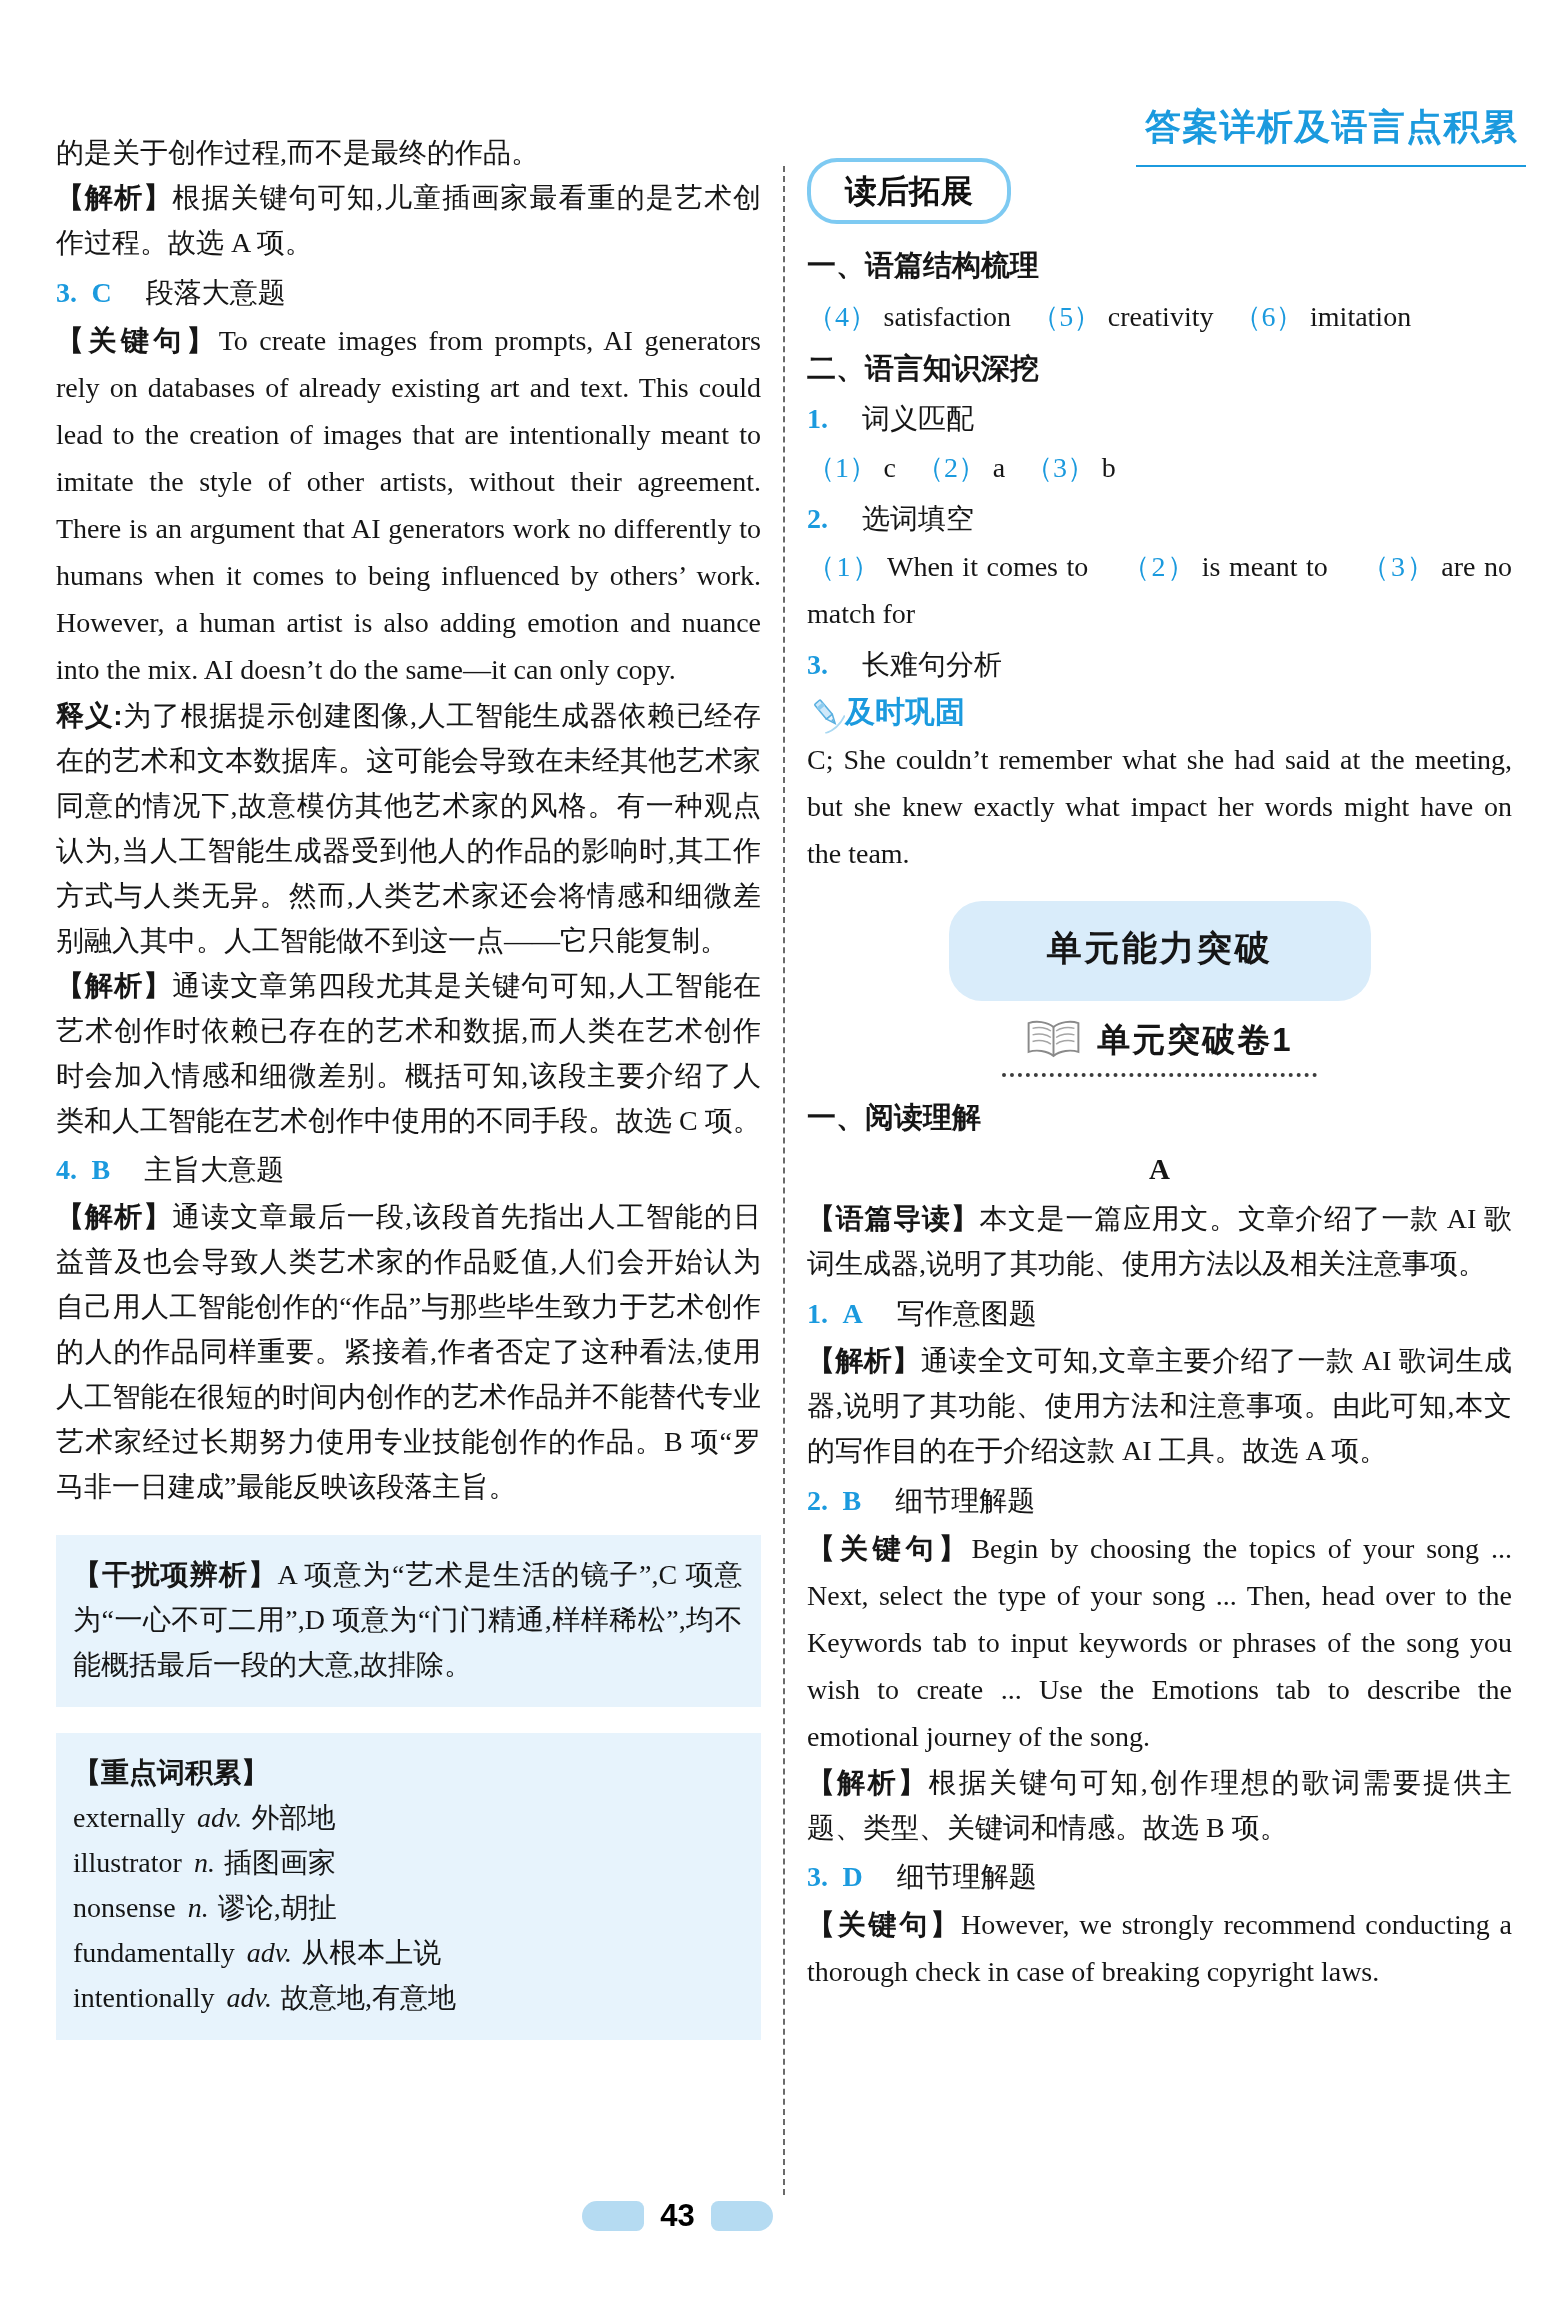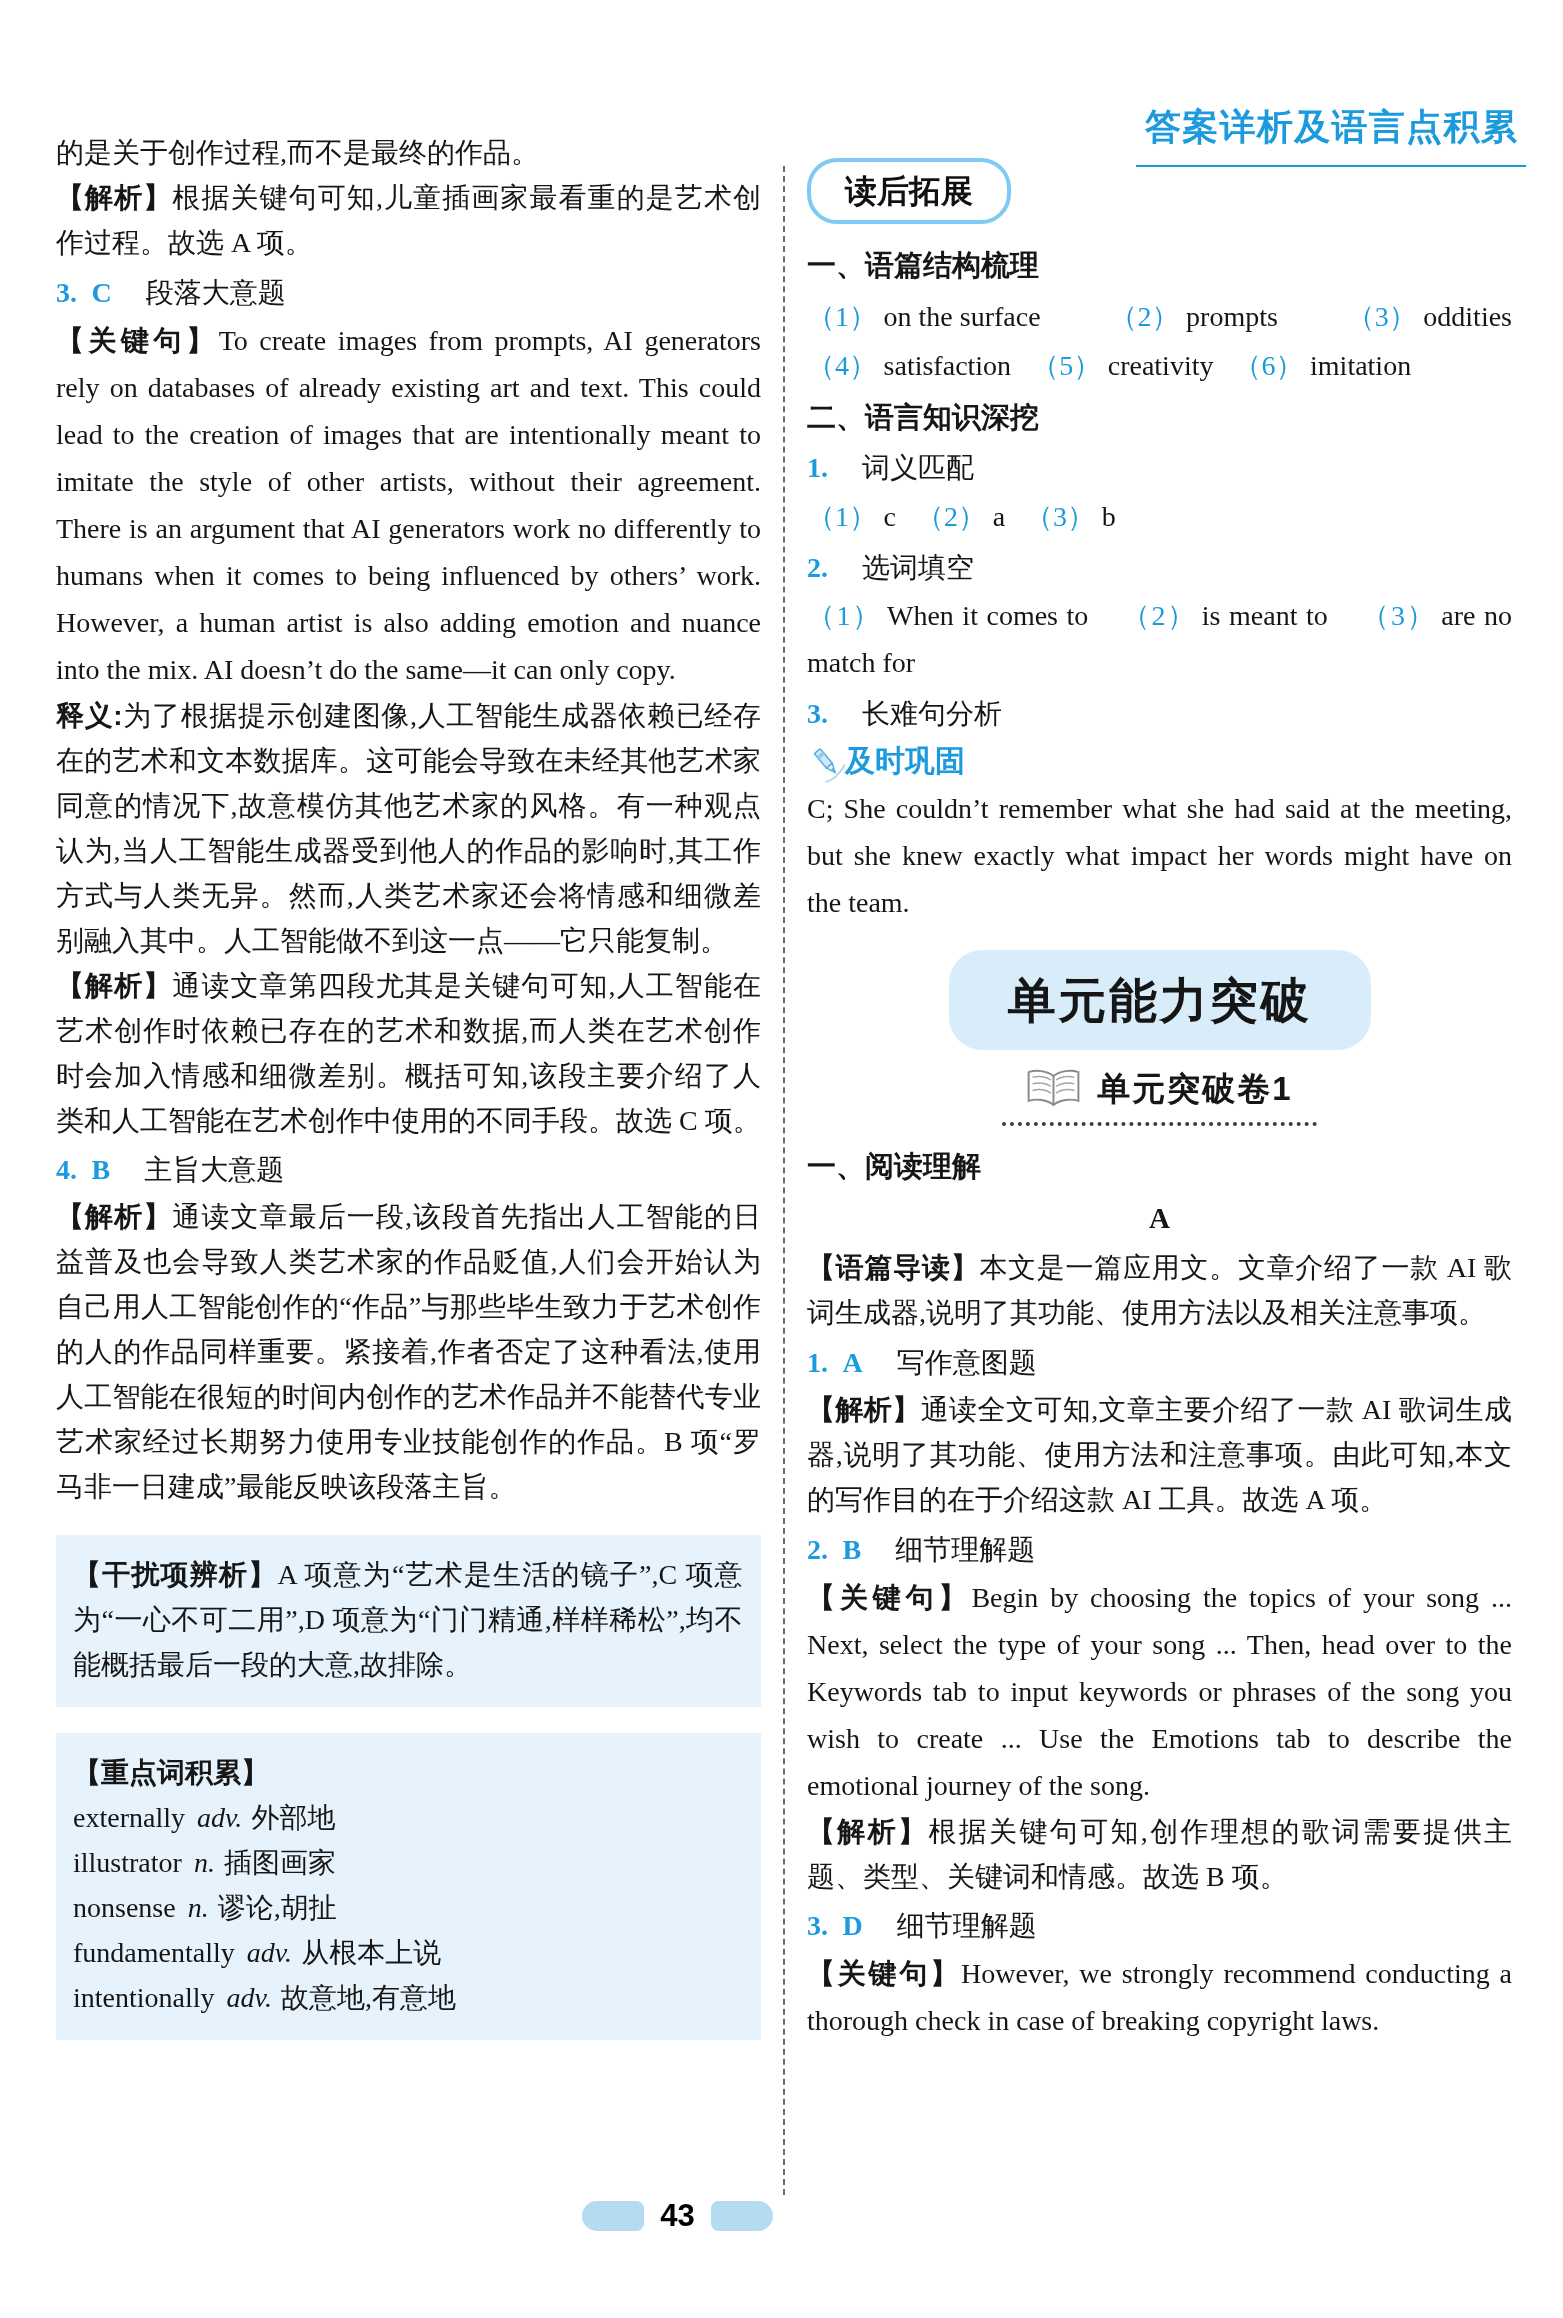--- a/index.html
+++ b/index.html
@@ -91,22 +91,22 @@
     color:var(--accent);
     font-family:"Liberation Sans","DejaVu Sans",sans-serif;
     font-weight:bold;font-size:30px;line-height:46px;margin:4px 0 1.3px 0;
   }
   .pen-icon{width:38px;height:38px;flex:0 0 auto;transform:translateY(2.6px);}
 
   .unit-banner{
     width:422px;margin:24px auto 2px auto;
     background:var(--banner-fill);border-radius:33px;
     display:flex;align-items:center;justify-content:center;
-    font-family:Liberation Sans, sans-serif;
-    font-weight:bold;font-size:48px;letter-spacing:2.6px;
+    font-family:Liberation Mono, monospace;
+    font-weight:bold;font-size:35px;letter-spacing:2.6px;
     height:100px;
   }
   .paper-row{
     width:fit-content;margin:16px auto 17px auto;
     display:flex;align-items:center;gap:16px;
     border-bottom:4px dotted #3c3c3c;
     padding:0 24px 10.5px 24px;
     font-family:"Liberation Sans","DejaVu Sans",sans-serif;
     font-weight:bold;font-size:33px;letter-spacing:2px;
   }
@@ -179,25 +179,20 @@
       </div>
     </div>
   </div>
 
   <div class="col col-right">
 
     <div class="badge">读后拓展</div>
 
     <div class="sec-title">一、语篇结构梳理</div>
 
-    <div class="ans-flex">
-      <span class="ans-item"><span class="ans-num">（1）</span><span>on the surface</span></span>
-      <span class="ans-item"><span class="ans-num">（2）</span><span>prompts</span></span>
-      <span class="ans-item"><span class="ans-num">（3）</span><span>oddities</span></span>
-    </div>
     <div class="ans-flex2">
       <span class="ans-item"><span class="ans-num">（4）</span><span>satisfaction</span></span>
       <span class="ans-item"><span class="ans-num">（5）</span><span>creativity</span></span>
       <span class="ans-item"><span class="ans-num">（6）</span><span>imitation</span></span>
     </div>
 
     <div class="sec-title">二、语言知识深挖</div>
 
     <p class="qline"><span class="qnum">1.</span><span class="qtype">词义匹配</span></p>
 

